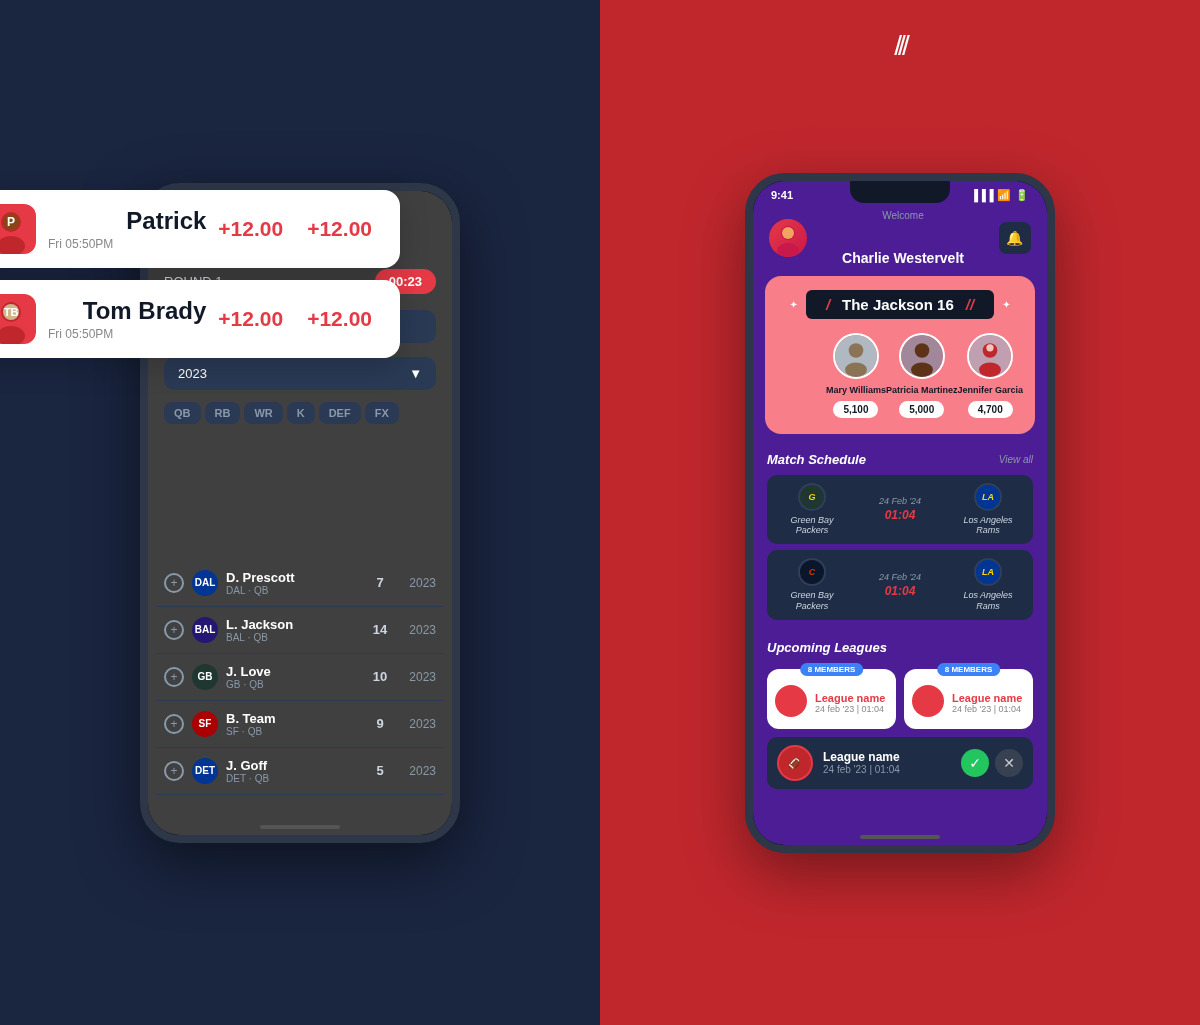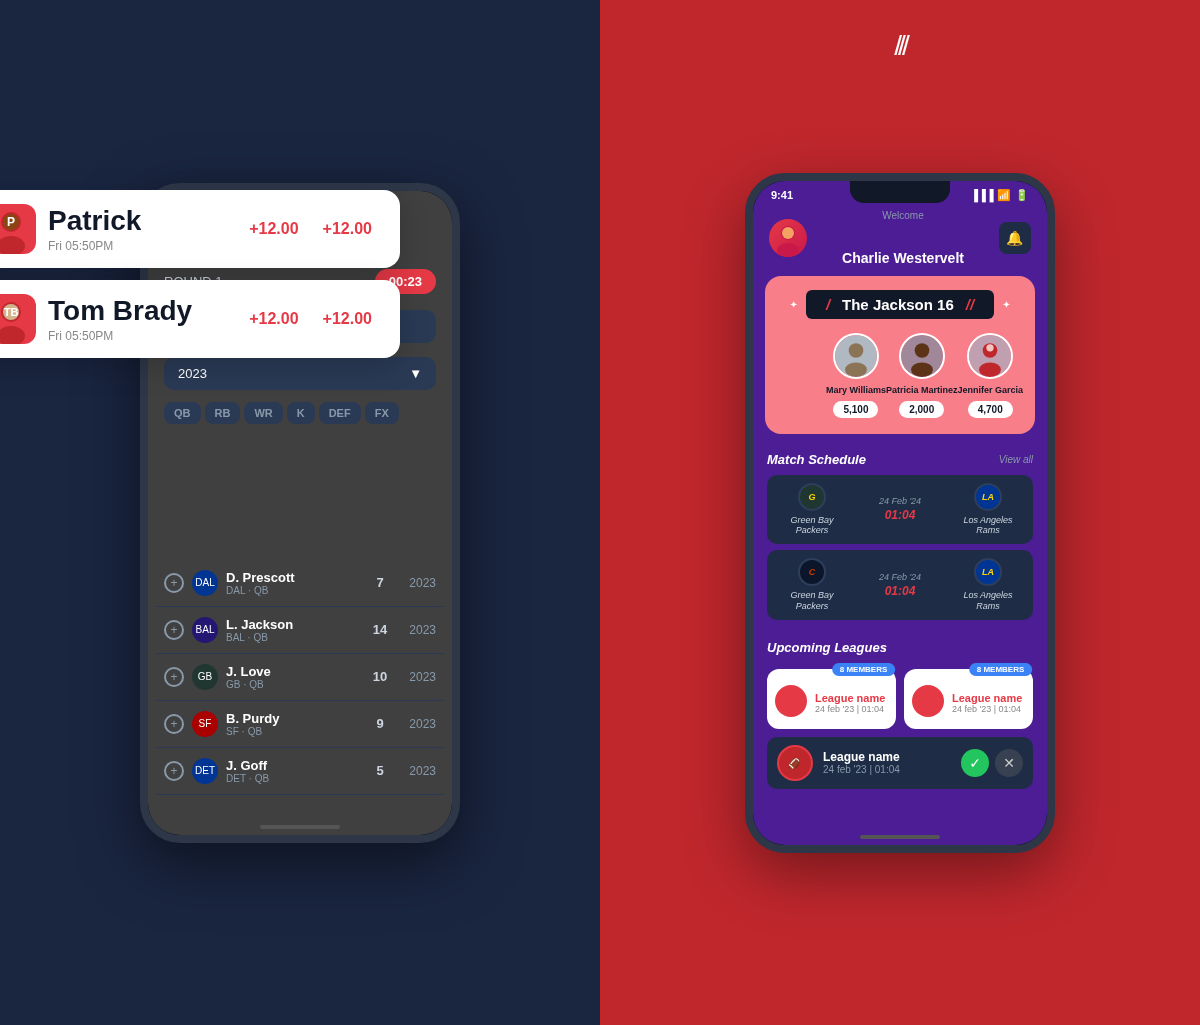--- a/index.html
+++ b/index.html
@@ -188,34 +188,35 @@
       overflow: hidden;
       position: relative;
       flex-shrink: 0;
     }
 
     .player-info {
       flex: 1;
     }
 
     .player-name {
-      font-size: 28px;
+      font-size: 24px;
       font-weight: 800;
       color: #111827;
+      text-align: right;
     }
 
     .player-time {
       font-size: 12px;
       color: #888;
       margin-top: 2px;
     }
 
     .player-score {
       color: #e63946;
-      font-size: 16px;
+      font-size: 21px;
       font-weight: 700;
       margin: 0 12px;
     }
 
     
     .player-list {
       margin-top: 130px;
       padding: 0 8px;
       flex: 1;
     }
@@ -243,21 +244,21 @@
 
     .team-logo {
       width: 26px;
       height: 26px;
       border-radius: 50%;
       flex-shrink: 0;
       display: flex;
       align-items: center;
       justify-content: center;
       font-size: 10px;
-      font-weight: 400;
+      font-weight: 700;
       color: white;
     }
 
     .team-logo.dal { background: #003594; }
     .team-logo.bal { background: #241773; }
     .team-logo.gb { background: #203731; }
     .team-logo.sf { background: #aa0000; }
 
     .player-row-info {
       flex: 1;
@@ -543,21 +544,20 @@
       top: -6px;
       left: 50%;
       transform: translateX(-50%);
       background: #3b82f6;
       color: white;
       font-size: 8px;
       font-weight: 700;
       padding: 2px 8px;
       border-radius: 10px;
       white-space: nowrap;
-      margin-left: 32px;
     }
 
     .league-card-logo {
       width: 32px;
       height: 32px;
       border-radius: 50%;
       background: #e63946;
       margin-bottom: 4px;
     }
 
@@ -728,21 +728,21 @@
               <div class="player-row-name">J. Love</div>
               <div class="player-row-team">GB · QB</div>
             </div>
             <div class="player-row-num">10</div>
             <div class="player-row-year">2023</div>
           </div>
           <div class="player-row">
             <div class="add-btn">+</div>
             <div class="team-logo sf">SF</div>
             <div class="player-row-info">
-              <div class="player-row-name">B. Purdy</div>
+              <div class="player-row-name">B. Team</div>
               <div class="player-row-team">SF · QB</div>
             </div>
             <div class="player-row-num">9</div>
             <div class="player-row-year">2023</div>
           </div>
           <div class="player-row">
             <div class="add-btn">+</div>
             <div class="team-logo dal">DET</div>
             <div class="player-row-info">
               <div class="player-row-name">J. Goff</div>
@@ -855,21 +855,21 @@
 
           <div class="team-member">
             <div class="member-avatar">
               <svg viewBox="0 0 46 46">
                 <circle cx="23" cy="23" r="23" fill="#a0879a"></circle>
                 <circle cx="23" cy="17" r="8" fill="#5C3317"></circle>
                 <ellipse cx="23" cy="38" rx="12" ry="8" fill="#5C3317"></ellipse>
               </svg>
             </div>
             <div class="member-name">Patricia Martinez</div>
-            <div class="member-score">2,000</div>
+            <div class="member-score">5,000</div>
           </div>
 
           <div class="team-member">
             <div class="member-avatar">
               <svg viewBox="0 0 46 46">
                 <circle cx="23" cy="23" r="23" fill="#c0a0b0"></circle>
                 <circle cx="23" cy="17" r="8" fill="#c0272d"></circle>
                 <ellipse cx="23" cy="38" rx="12" ry="8" fill="#c0272d"></ellipse>
                 <circle cx="23" cy="14" r="4" fill="#f4c5c0"></circle>
               </svg>

